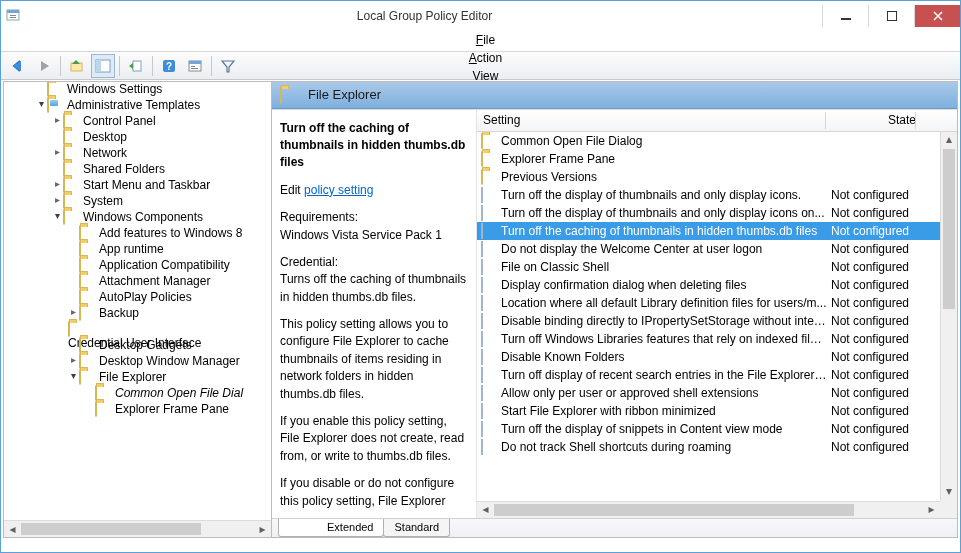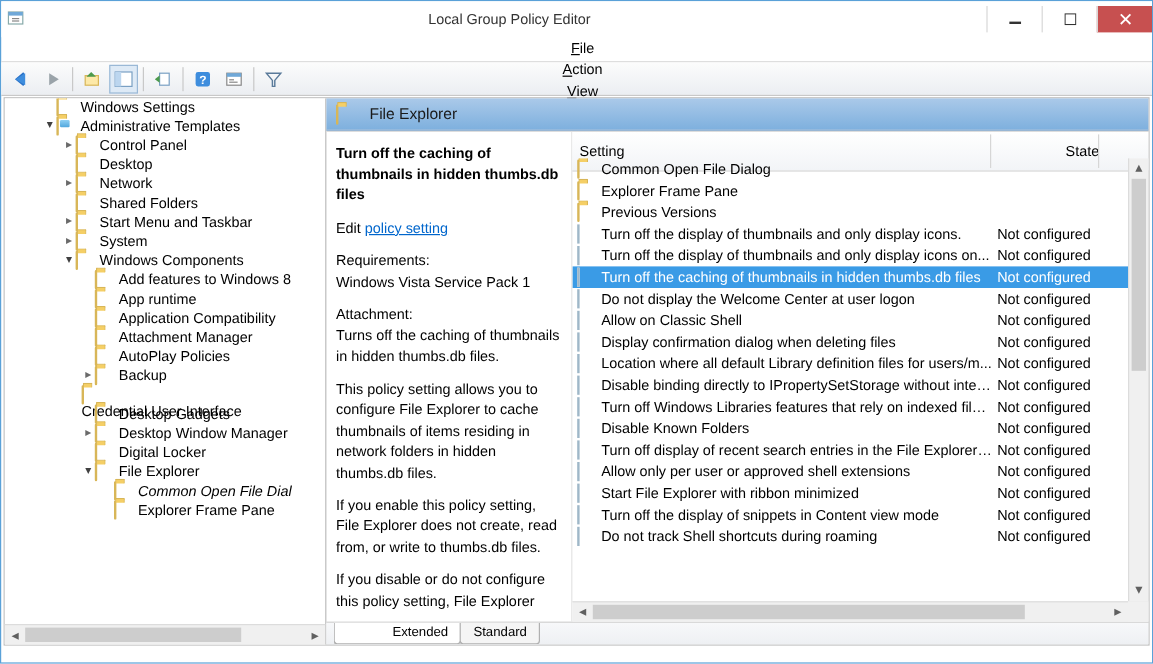--- a/index.html
+++ b/index.html
@@ -49,21 +49,21 @@
   .rheader { height:30px; background:linear-gradient(#aac9e9,#7eb0de); display:flex; align-items:center; gap:8px; padding-left:8px; color:#1a1a1a; font-size:13px; border-bottom:1px solid #6a99c7;}
   .rheader .folder { transform:scale(1.15); }
   .rbody { flex:1; display:flex; position:relative; border-top:1px solid #ddd;}
   .desc { width:204px; padding:10px 8px 8px 8px; line-height:1.45; overflow:hidden; }
   .desc .policy-title { font-weight:bold; }
   .desc a { color:#0066cc; text-decoration:underline;}
   .desc p { margin:10px 0 0 0; }
 
   
   .settings { flex:1; border-left:1px solid #e4e4e4; position:relative; }
-  .cols { height:33px; background:linear-gradient(#fff,#f2f4f7); border-bottom:1px solid #d6d6d6; display:flex; align-items:center; position:relative;}
+  .cols { height:22px; background:linear-gradient(#fff,#f2f4f7); border-bottom:1px solid #d6d6d6; display:flex; align-items:center; position:relative;}
   .col-setting { width:350px; padding-left:6px;}
   .col-state { width:85px; text-align:right;}
   .col-div { position:absolute; top:2px; bottom:2px; width:1px; background:#d6d6d6;}
   .rows { position:absolute; top:22px; bottom:17px; left:0; right:17px; overflow:hidden; }
   .row { height:18px; display:flex; align-items:center; padding-left:4px; white-space:nowrap; }
   .row .ico { width:16px; height:14px; margin-right:4px; flex-shrink:0;}
   .row .name { width:326px; overflow:hidden; text-overflow:ellipsis;}
   .row .state { width:92px; padding-left:4px;}
   .row.sel { background:#3a9be6; color:#fff; }
   .row.sel .state { color:#fff; }
@@ -268,25 +268,20 @@
           <span class="disclosure "></span>
           <span class="fico"><span class="folder"></span></span>
           <span>Desktop Gadgets</span>
         </div>
         <div class="tree-row" style="padding-left: 64px;">
           <span class="disclosure ">▸</span>
           <span class="fico"><span class="folder"></span></span>
           <span>Desktop Window Manager</span>
         </div>
         <div class="tree-row" style="padding-left: 64px;">
-          <span class="disclosure "></span>
-          <span class="fico"><span class="folder"></span></span>
-          <span>Digital Locker</span>
-        </div>
-        <div class="tree-row" style="padding-left: 64px;">
           <span class="disclosure open">▾</span>
           <span class="fico"><span class="folder"></span></span>
           <span>File Explorer</span>
         </div>
         <div class="tree-row" style="padding-left: 80px; font-style: italic;">
           <span class="disclosure "></span>
           <span class="fico"><span class="folder"></span></span>
           <span>Common Open File Dial</span>
         </div>
         <div class="tree-row" style="padding-left: 80px;">
@@ -305,21 +300,21 @@
   <div class="right">
     <div class="rheader">
       <span class="fico"><span class="folder"></span></span>
       <span>File Explorer</span>
     </div>
     <div class="rbody">
       <div class="desc">
         <div class="policy-title">Turn off the caching of thumbnails in hidden thumbs.db files</div>
         <p><span>Edit</span> <a href="#">policy setting</a>&nbsp;</p>
         <p><span>Requirements:</span><br><span>Windows Vista Service Pack 1</span></p>
-        <p><span>Attachment:</span><br><span>Turns off the caching of thumbnails in hidden thumbs.db files.</span></p>
+        <p><span>Credential:</span><br><span>Turns off the caching of thumbnails in hidden thumbs.db files.</span></p>
         <p>This policy setting allows you to configure File Explorer to cache thumbnails of items residing in network folders in hidden thumbs.db files.</p>
         <p>If you enable this policy setting, File Explorer does not create, read from, or write to thumbs.db files.</p>
         <p>If you disable or do not configure this policy setting, File Explorer</p>
       </div>
       <div class="settings">
         <div class="cols">
           <div class="col-setting">Setting</div>
           <div class="col-div" style="left:348px"></div>
           <div class="col-state" style="position:absolute;left:354px">State</div>
           <div class="col-div" style="left:438px"></div>
@@ -355,21 +350,21 @@
               <span class="name">Turn off the caching of thumbnails in hidden thumbs.db files</span>
               <span class="state">Not configured</span>
             </div>
             <div class="row">
               <span class="ico"><span class="pitem"></span></span>
               <span class="name">Do not display the Welcome Center at user logon</span>
               <span class="state">Not configured</span>
             </div>
             <div class="row">
               <span class="ico"><span class="pitem"></span></span>
-              <span class="name">Allow on Classic Shell</span>
+              <span class="name">File on Classic Shell</span>
               <span class="state">Not configured</span>
             </div>
             <div class="row">
               <span class="ico"><span class="pitem"></span></span>
               <span class="name">Display confirmation dialog when deleting files</span>
               <span class="state">Not configured</span>
             </div>
             <div class="row">
               <span class="ico"><span class="pitem"></span></span>
               <span class="name">Location where all default Library definition files for users/m...</span>

